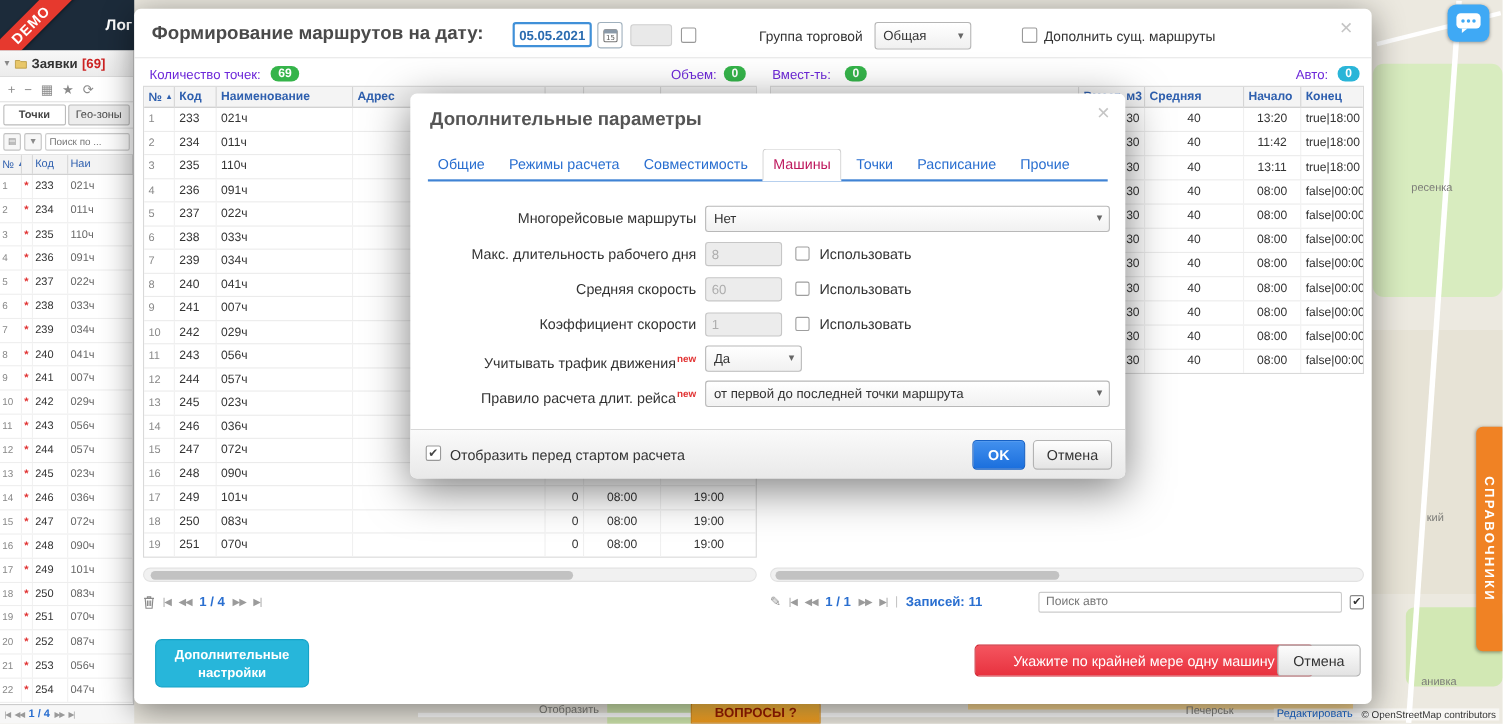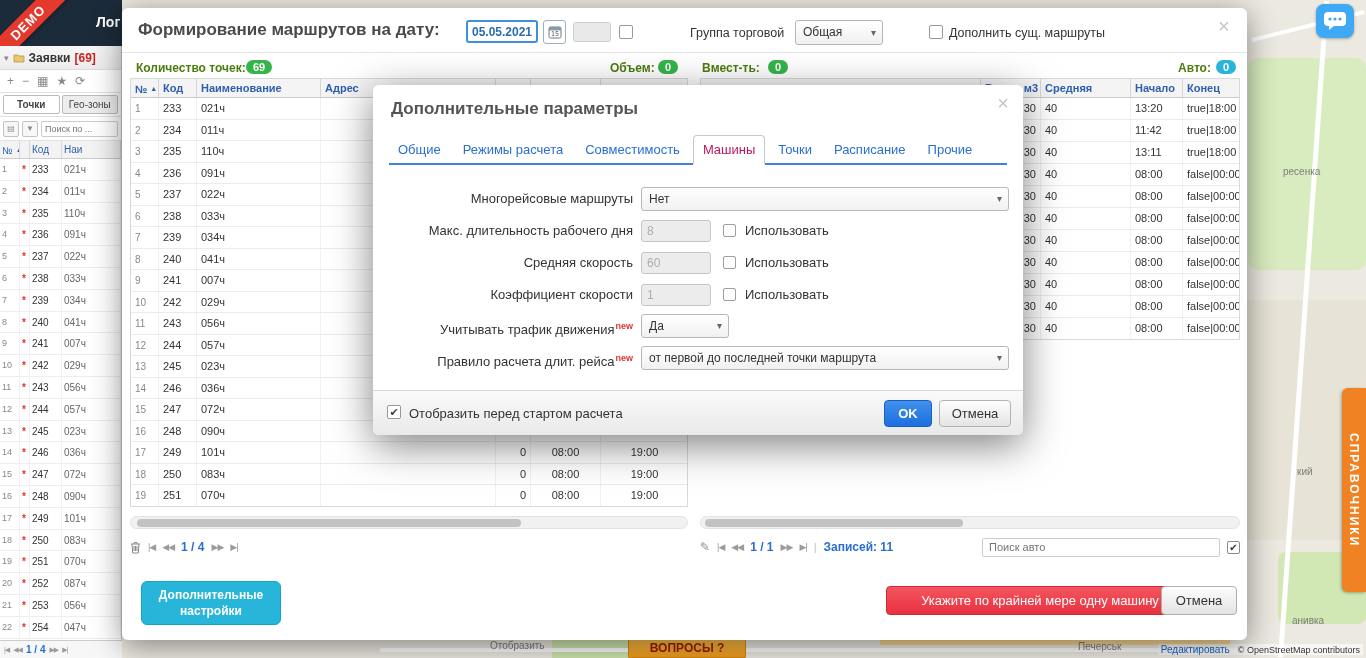--- a/index.html
+++ b/index.html
@@ -88,21 +88,21 @@
   .sel { position:absolute; height:25px; border:1px solid #b5b5b5; border-radius:3px;
     background:linear-gradient(#ffffff,#f0f0f0); font-size:12px; color:#333; line-height:23px;
     padding:0 20px 0 7px; overflow:hidden; white-space:nowrap; cursor:pointer; }
   .sel .chev { position:absolute; right:6px; top:0; color:#666; font-size:10px; }
   #grp-select { left:673px; top:12px; width:88px; }
   #append-label { left:827px; top:18px; font-size:12.5px; color:#333; }
   .xclose { position:absolute; font-size:20px; color:#c5c5c5; cursor:pointer; line-height:16px; }
   #dlg-close { left:1096px; top:10px; }
   #hdr-line { left:0; top:44px; width:1125px; height:1px; background:#e6e6e6; }
 
-  .blabel { position:absolute; font-size:12px; font-weight:bold; color:#4d7c0f; top:53px; }
+  .blabel { position:absolute; font-size:12px; font-weight:normal; color:#6d28d9; top:53px; }
   .badge { position:absolute; top:52px; border-radius:9px; font-size:11px; font-weight:bold; color:#fff; padding:1px 7px; }
   .badge.green { background:#35b44a; }
   .badge.cyan { background:#2ab5d8; }
   #count-label { left:14px; } #count-badge { left:124px; }
   #volume-label { left:488px; } #volume-badge { left:536px; }
   #cap-label { left:580px; } #cap-badge { left:646px; }
   #auto-label { left:1056px; } #auto-badge { left:1094px; }
 
   .tbl { position:absolute; top:70px; border:1px solid #d9d9d9; background:#fff; overflow:hidden; }
   #points-table { left:8px; width:558px; height:429px; }
@@ -111,36 +111,36 @@
   .agrid { display:grid; grid-template-columns:280px 60px 90px 52px 58px; }
   .thead { height:19px; background:#f4f4f4; border-bottom:1px solid #c9c9c9; }
   .hc { border-right:1px solid #d5d5d5; padding:0 4px; line-height:19px; font-weight:bold; font-size:11px;
     color:#2e5fae; overflow:hidden; white-space:nowrap; cursor:pointer; }
   .sort { color:#2e5fae; font-size:7px; margin-left:3px; vertical-align:2px; }
   .pt-row, .at-row { height:21.5px; border-bottom:1px solid #ebebeb; font-size:11px; color:#333; cursor:pointer; }
   .at-row { height:22px; }
   .rc { border-right:1px solid #f0f0f0; padding:0 4px; line-height:21.5px; overflow:hidden; white-space:nowrap; }
   .pc0 { color:#888; font-size:10px; }
   .pc4 { text-align:right; } .pc5, .pc6 { text-align:center; }
-  .ac1 { text-align:right; } .ac2, .ac3 { }
+  .ac1 { text-align:right; } .ac2, .ac3 { text-align:center; }
 
   .hscroll { position:absolute; top:508px; height:13px; background:#f1f1f1; border:1px solid #e2e2e2; border-radius:7px; }
   #pscroll { left:8px; width:558px; } #ascroll { left:578px; width:540px; }
   .thumb { position:absolute; top:2px; height:8px; background:#c2c2c2; border-radius:4px; cursor:pointer; }
   #pscroll .thumb { left:6px; width:384px; } #ascroll .thumb { left:4px; width:258px; }
 
   .pager { position:absolute; top:529px; height:20px; display:flex; align-items:center; gap:7px; }
   #ppager { left:8px; width:558px; } #apager { left:578px; width:540px; }
   .pg { font-size:9px; color:#9b9b9b; letter-spacing:-1px; cursor:pointer; }
   .pgsep { font-size:11px; color:#c2c2c2; }
   .page-num { color:#2a6fd0; font-weight:bold; font-size:12px; }
   .records { color:#2a6fd0; font-weight:bold; font-size:12px; }
   .srch { height:19px; border:1px solid #ccc; border-radius:2px; font-size:11px; padding:0 6px; color:#333; font-family:inherit; }
   #points-search { position:absolute; left:223px; top:529px; width:340px; text-align:center; }
-  #autos-search { margin-left:auto; width:238px; }
+  #autos-search { margin-left:auto; width:276px; }
   .tool-ic { color:#8a8a8a; font-size:12px; cursor:pointer; }
   .cbsmall { width:13px; height:13px; border:1px solid #8a8a8a; border-radius:2px; background:#fff; font-size:10px;
     line-height:11px; text-align:center; color:#333; font-weight:bold; cursor:pointer; }
 
   .btn { position:absolute; display:flex; align-items:center; justify-content:center; cursor:pointer; text-align:center; }
   #btn-additional { left:19px; top:573px; width:140px; height:44px; background:#27b6da; border:1px solid #17a2c6;
     border-radius:6px; color:#fff; font-weight:bold; font-size:12px; line-height:1.35; flex-direction:column; }
   #btn-warning { left:764px; top:578px; width:308px; height:29px; background:linear-gradient(#f4555f,#e8323f);
     border:1px solid #cf2733; border-radius:4px; color:#fff; font-weight:normal; font-size:13px; }
   #btn-cancel-main { left:1039px; top:578px; width:76px; height:29px; background:linear-gradient(#fdfdfd,#e3e3e3);

